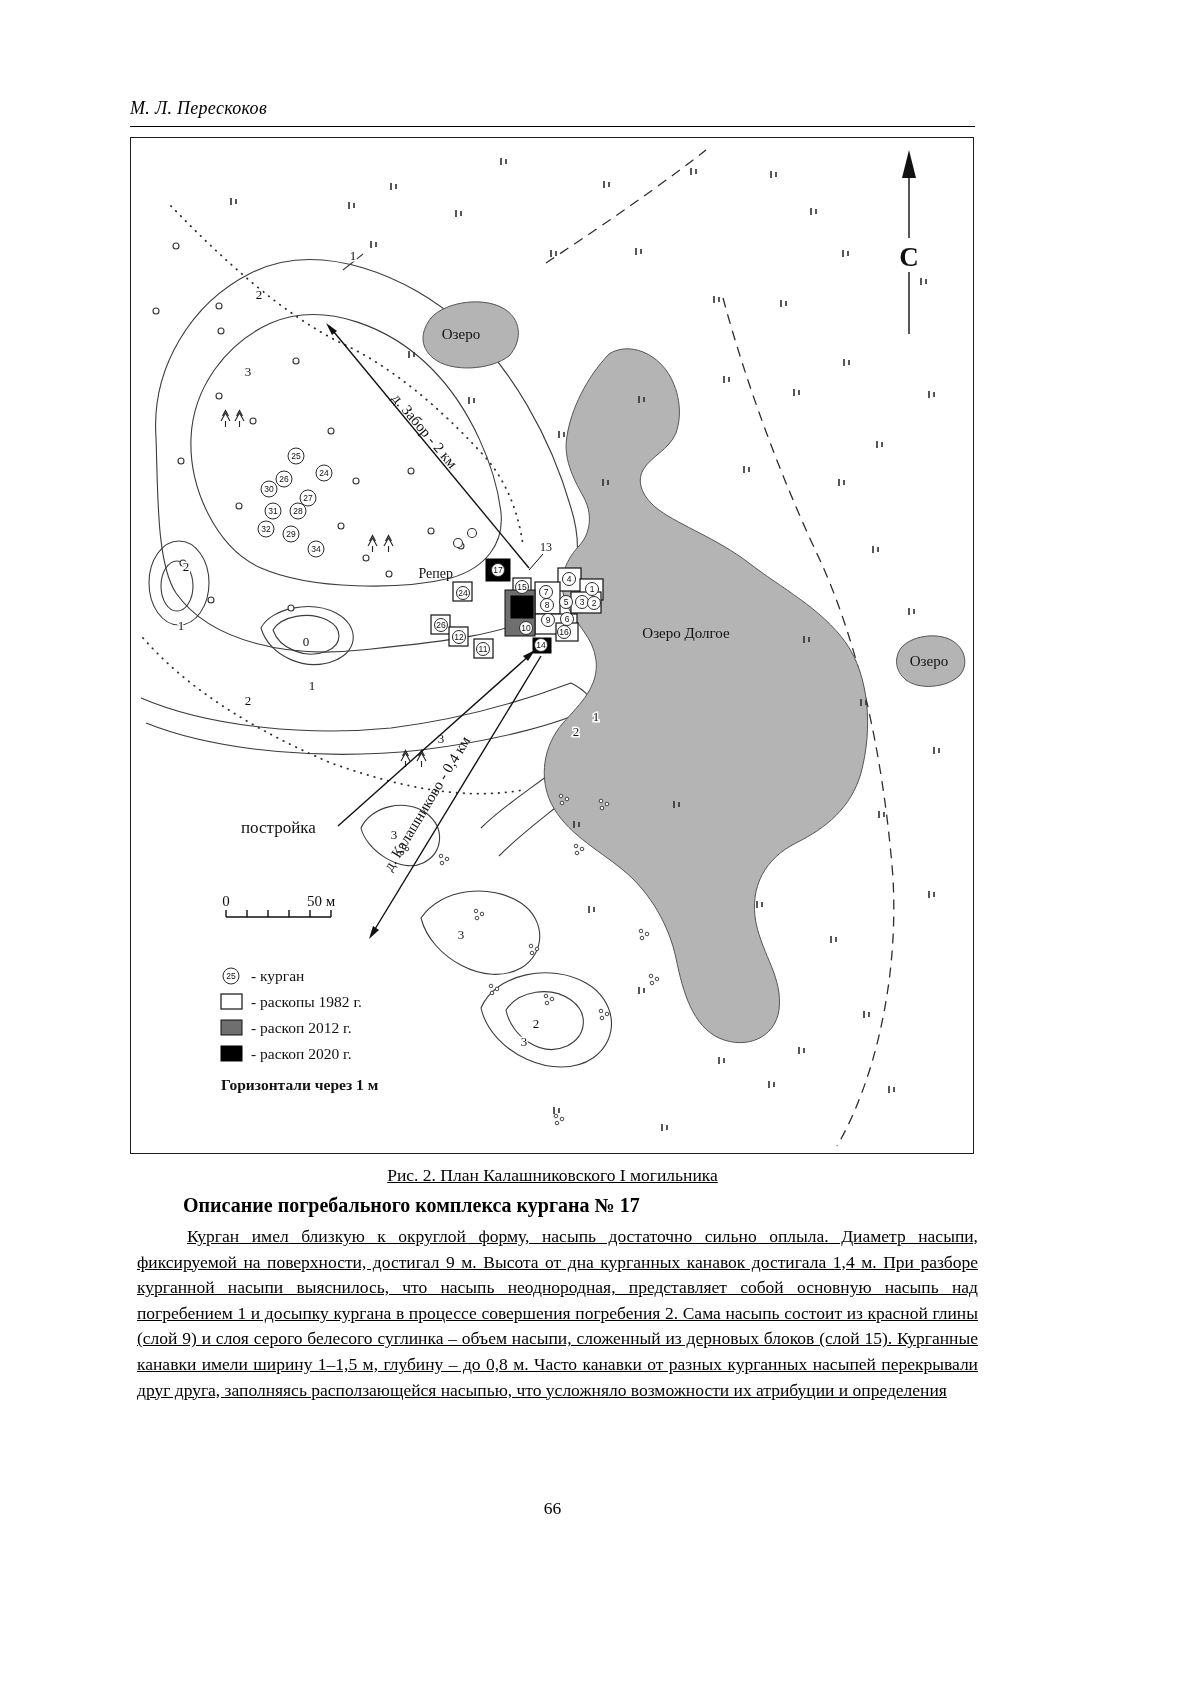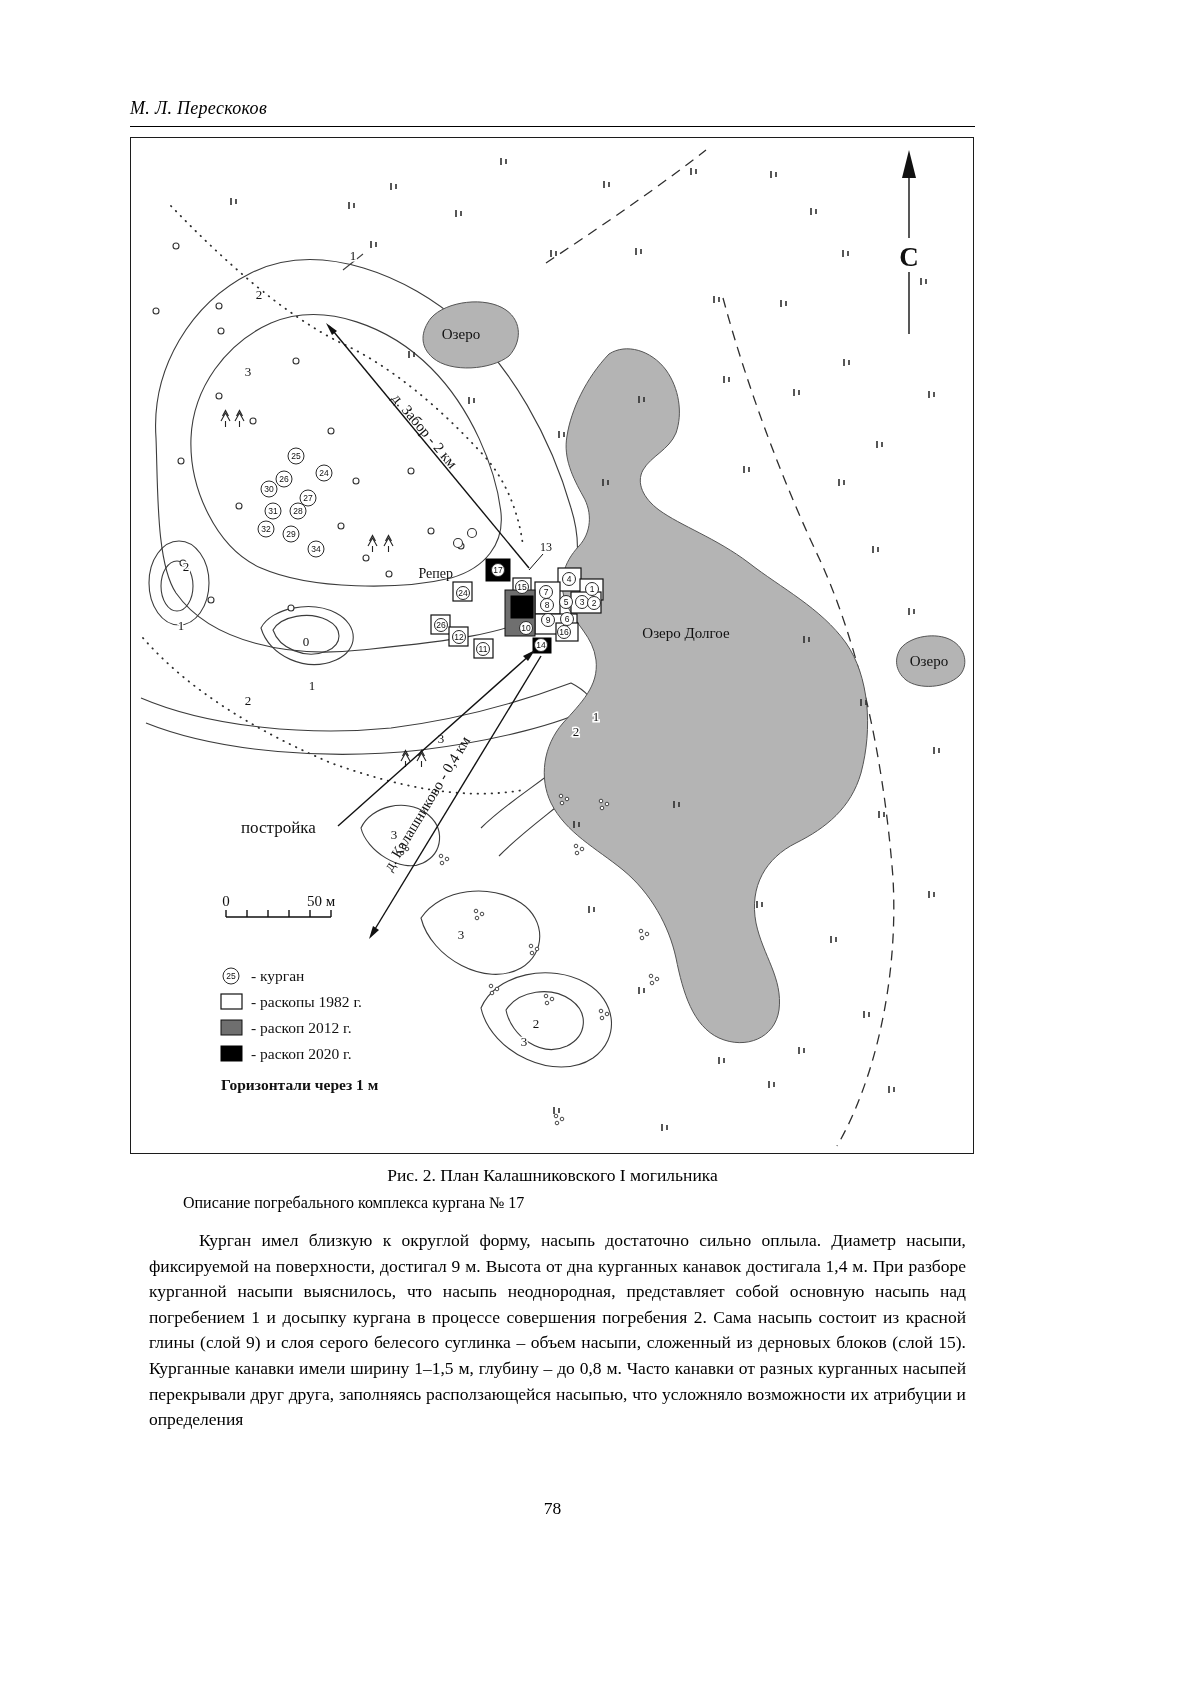--- a/index.html
+++ b/index.html
@@ -8,26 +8,26 @@
     font-family:"Liberation Serif",serif;color:#000;
   }
   
   .running-head{position:absolute;left:130px;top:62px;width:845px;margin-top:36px;}
   .author{font-style:italic;font-size:18px;letter-spacing:.3px;}
   .head-rule{border-bottom:1.5px solid #000;margin-top:7px;}
 
   
   .map-figure{position:absolute;left:130px;top:137px;width:845px;margin:0;}
   .map-frame{width:842px;height:1015px;border:1.6px solid #1c1c1c;background:#fff;}
-  figcaption{margin-top:11px;text-align:center;font-size:17.5px;}
+  figcaption{margin-top:11px;text-align:center;font-size:17.5px;text-decoration:underline;}
 
   
   .article{position:absolute;left:133px;top:1194px;width:849px;}
-  .article h2{font-size:16px;font-weight:normal;margin:0 0 7px 0;text-indent:50px;}
-  .article p{font-size:17.5px;line-height:25.6px;text-align:justify;text-indent:50px;margin:16px;}
+  .article h2{font-size:20px;font-weight:bold;margin:0 0 7px 0;text-indent:50px;}
+  .article p{font-size:17.5px;line-height:25.6px;text-align:justify;text-indent:50px;margin:4px;text-decoration:underline;}
 
   .page-footer{position:absolute;left:130px;top:1498px;width:845px;text-align:center;font-size:17.5px;}
 
   
   .contour{fill:none;stroke:#3c3c3c;stroke-width:1.1;}
   .dotted{fill:none;stroke:#2e2e2e;stroke-width:1.8;stroke-dasharray:.5 6.5;stroke-linecap:round;}
   .dashedline{fill:none;stroke:#2e2e2e;stroke-width:1.3;stroke-dasharray:10 7;}
   .lake{fill:var(--lake-fill,#b4b4b4);stroke:#555;stroke-width:1;}
   .lake-label{font:15px "Liberation Serif",serif;fill:#111;}
   .marsh{stroke:#2e2e2e;stroke-width:1.6;fill:none;}
@@ -370,16 +370,16 @@
     </div>
     <figcaption>Рис. 2. План Калашниковского I могильника</figcaption>
   </figure>
 
   <section class="article">
     <h2>Описание погребального комплекса кургана № 17</h2>
     <p>Курган имел близкую к округлой форму, насыпь достаточно сильно оплыла. Диаметр насыпи, фиксируемой на поверхности, достигал 9 м. Высота от дна курганных канавок достигала 1,4 м. При разборе курганной насыпи выяснилось, что насыпь неоднородная, представляет собой основную насыпь над погребением 1 и досыпку кургана в процессе совершения погребения 2. Сама насыпь состоит из красной глины (слой 9) и слоя серого белесого суглинка – объем насыпи, сложенный из дерновых блоков (слой 15). Курганные канавки имели ширину 1–1,5 м, глубину – до 0,8 м. Часто канавки от разных курганных насыпей перекрывали друг друга, заполняясь расползающейся насыпью, что усложняло возможности их атрибуции и определения</p>
   </section>
 
   <footer class="page-footer">
-    <span>78</span>
+    <span>66</span>
   </footer>
 
 </div>
 
 </body></html>

